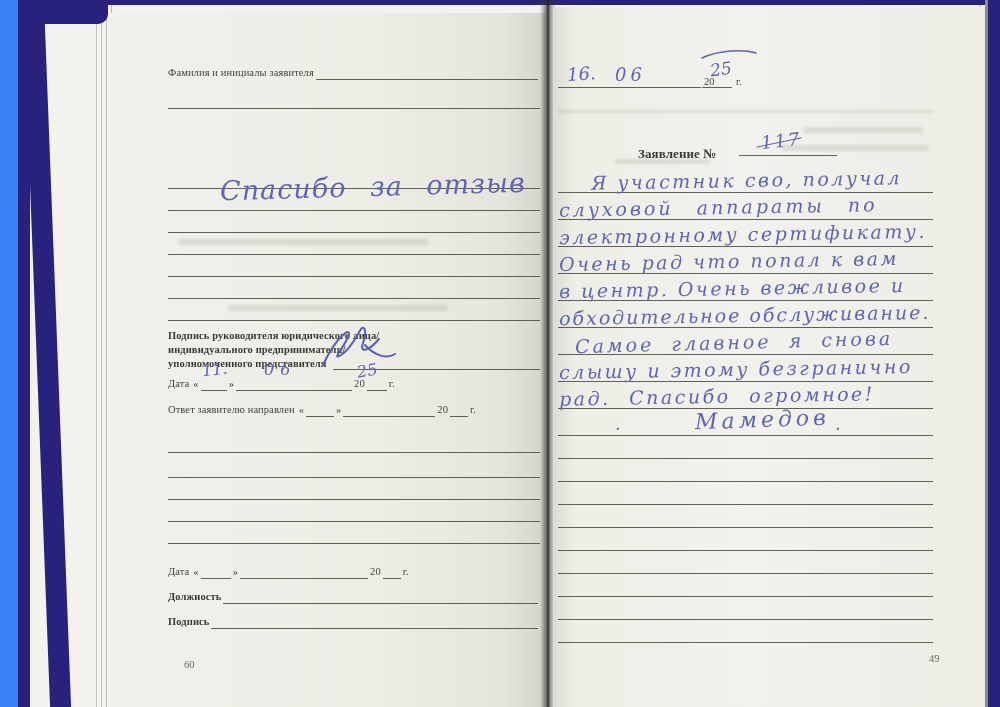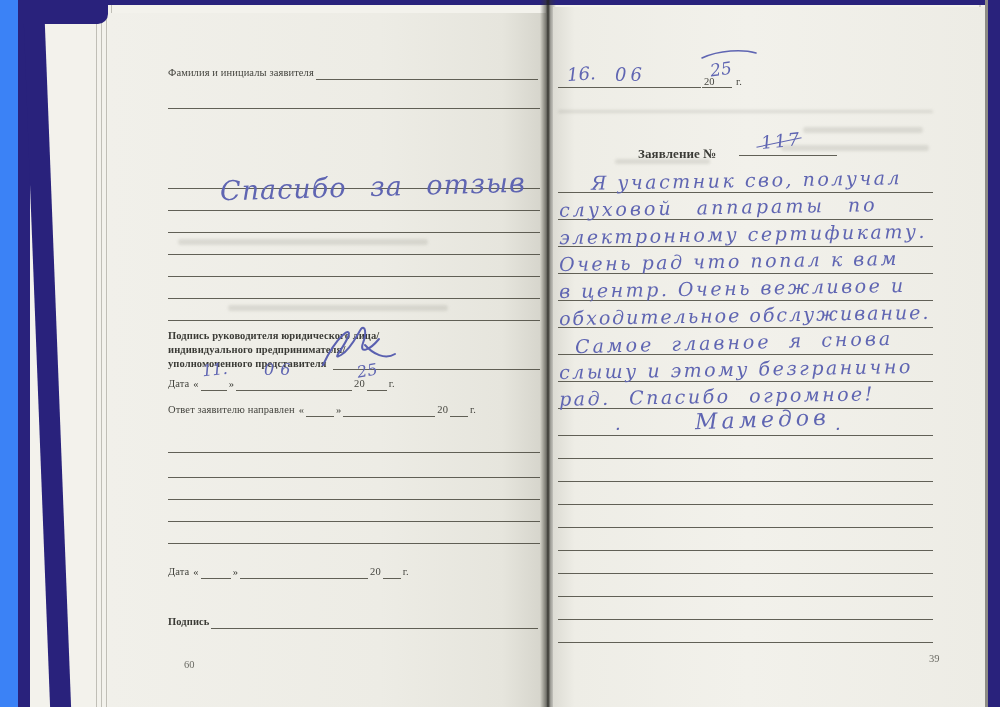--- a/index.html
+++ b/index.html
@@ -106,20 +106,24 @@
       <span class="printed">Дата</span>
       <span class="printed" style="margin-left:4px">«</span>
       <span class="fillw" style="width:30px"></span>
       <span class="printed">»</span>
       <span class="fillw" style="width:128px"></span>
       <span class="printed">20</span>
       <span class="fillw" style="width:18px"></span>
       <span class="printed">г.</span>
     </div>
 
+    <div class="abs frow" style="left:60px;top:577px;width:372px;">
+      <span class="printed b">Должность</span>
+      <span class="fillw grow"></span>
+    </div>
     <div class="abs frow" style="left:60px;top:602px;width:372px;">
       <span class="printed b">Подпись</span>
       <span class="fillw grow"></span>
     </div>
 
     <div class="abs pagenum" style="left:76px;top:646px;">60</div>
   </div>
 
   <div class="abs" style="left:540px;top:0;width:16px;height:707px;
               background:linear-gradient(90deg,rgba(55,55,48,0) 0%,rgba(55,55,48,.55) 35%,rgba(35,35,30,.92) 50%,rgba(55,55,48,.45) 66%,rgba(55,55,48,0) 100%);"></div>
@@ -175,19 +179,19 @@
     <div class="abs hw" style="left:6px;top:270px;font-size:19px;letter-spacing:2.5px;transform:rotate(-1deg);">в центр. Очень вежливое и</div>
     <div class="abs hw" style="left:6px;top:297px;font-size:19px;letter-spacing:2px;transform:rotate(-1deg);">обходительное обслуживание.</div>
     <div class="abs hw" style="left:22px;top:324px;font-size:19px;letter-spacing:3px;word-spacing:8px;transform:rotate(-1.5deg);">Самое главное я снова</div>
     <div class="abs hw" style="left:6px;top:351px;font-size:19px;letter-spacing:2.5px;transform:rotate(-1deg);">слышу и этому безгранично</div>
     <div class="abs hw" style="left:6px;top:378px;font-size:19px;letter-spacing:2.5px;word-spacing:10px;transform:rotate(-1deg);">рад. Спасибо огромное!</div>
 
     <div class="abs hw" style="left:62px;top:406px;font-size:18px;">.</div>
     <div class="abs hw" style="left:142px;top:400px;font-size:22px;letter-spacing:4px;transform:rotate(-2deg);">Мамедов</div>
     <div class="abs hw" style="left:282px;top:406px;font-size:18px;">.</div>
 
-    <div class="abs pagenum" style="left:376px;top:646px;">39</div>
+    <div class="abs pagenum" style="left:376px;top:646px;">49</div>
   </div>
 
   <div class="abs" style="left:988px;top:0;width:12px;height:707px;background:#29227c;"></div>
   <div class="abs" style="left:985px;top:0;width:3px;height:707px;background:#8d8c85;"></div>
 
 </div>
 
 </body></html>

